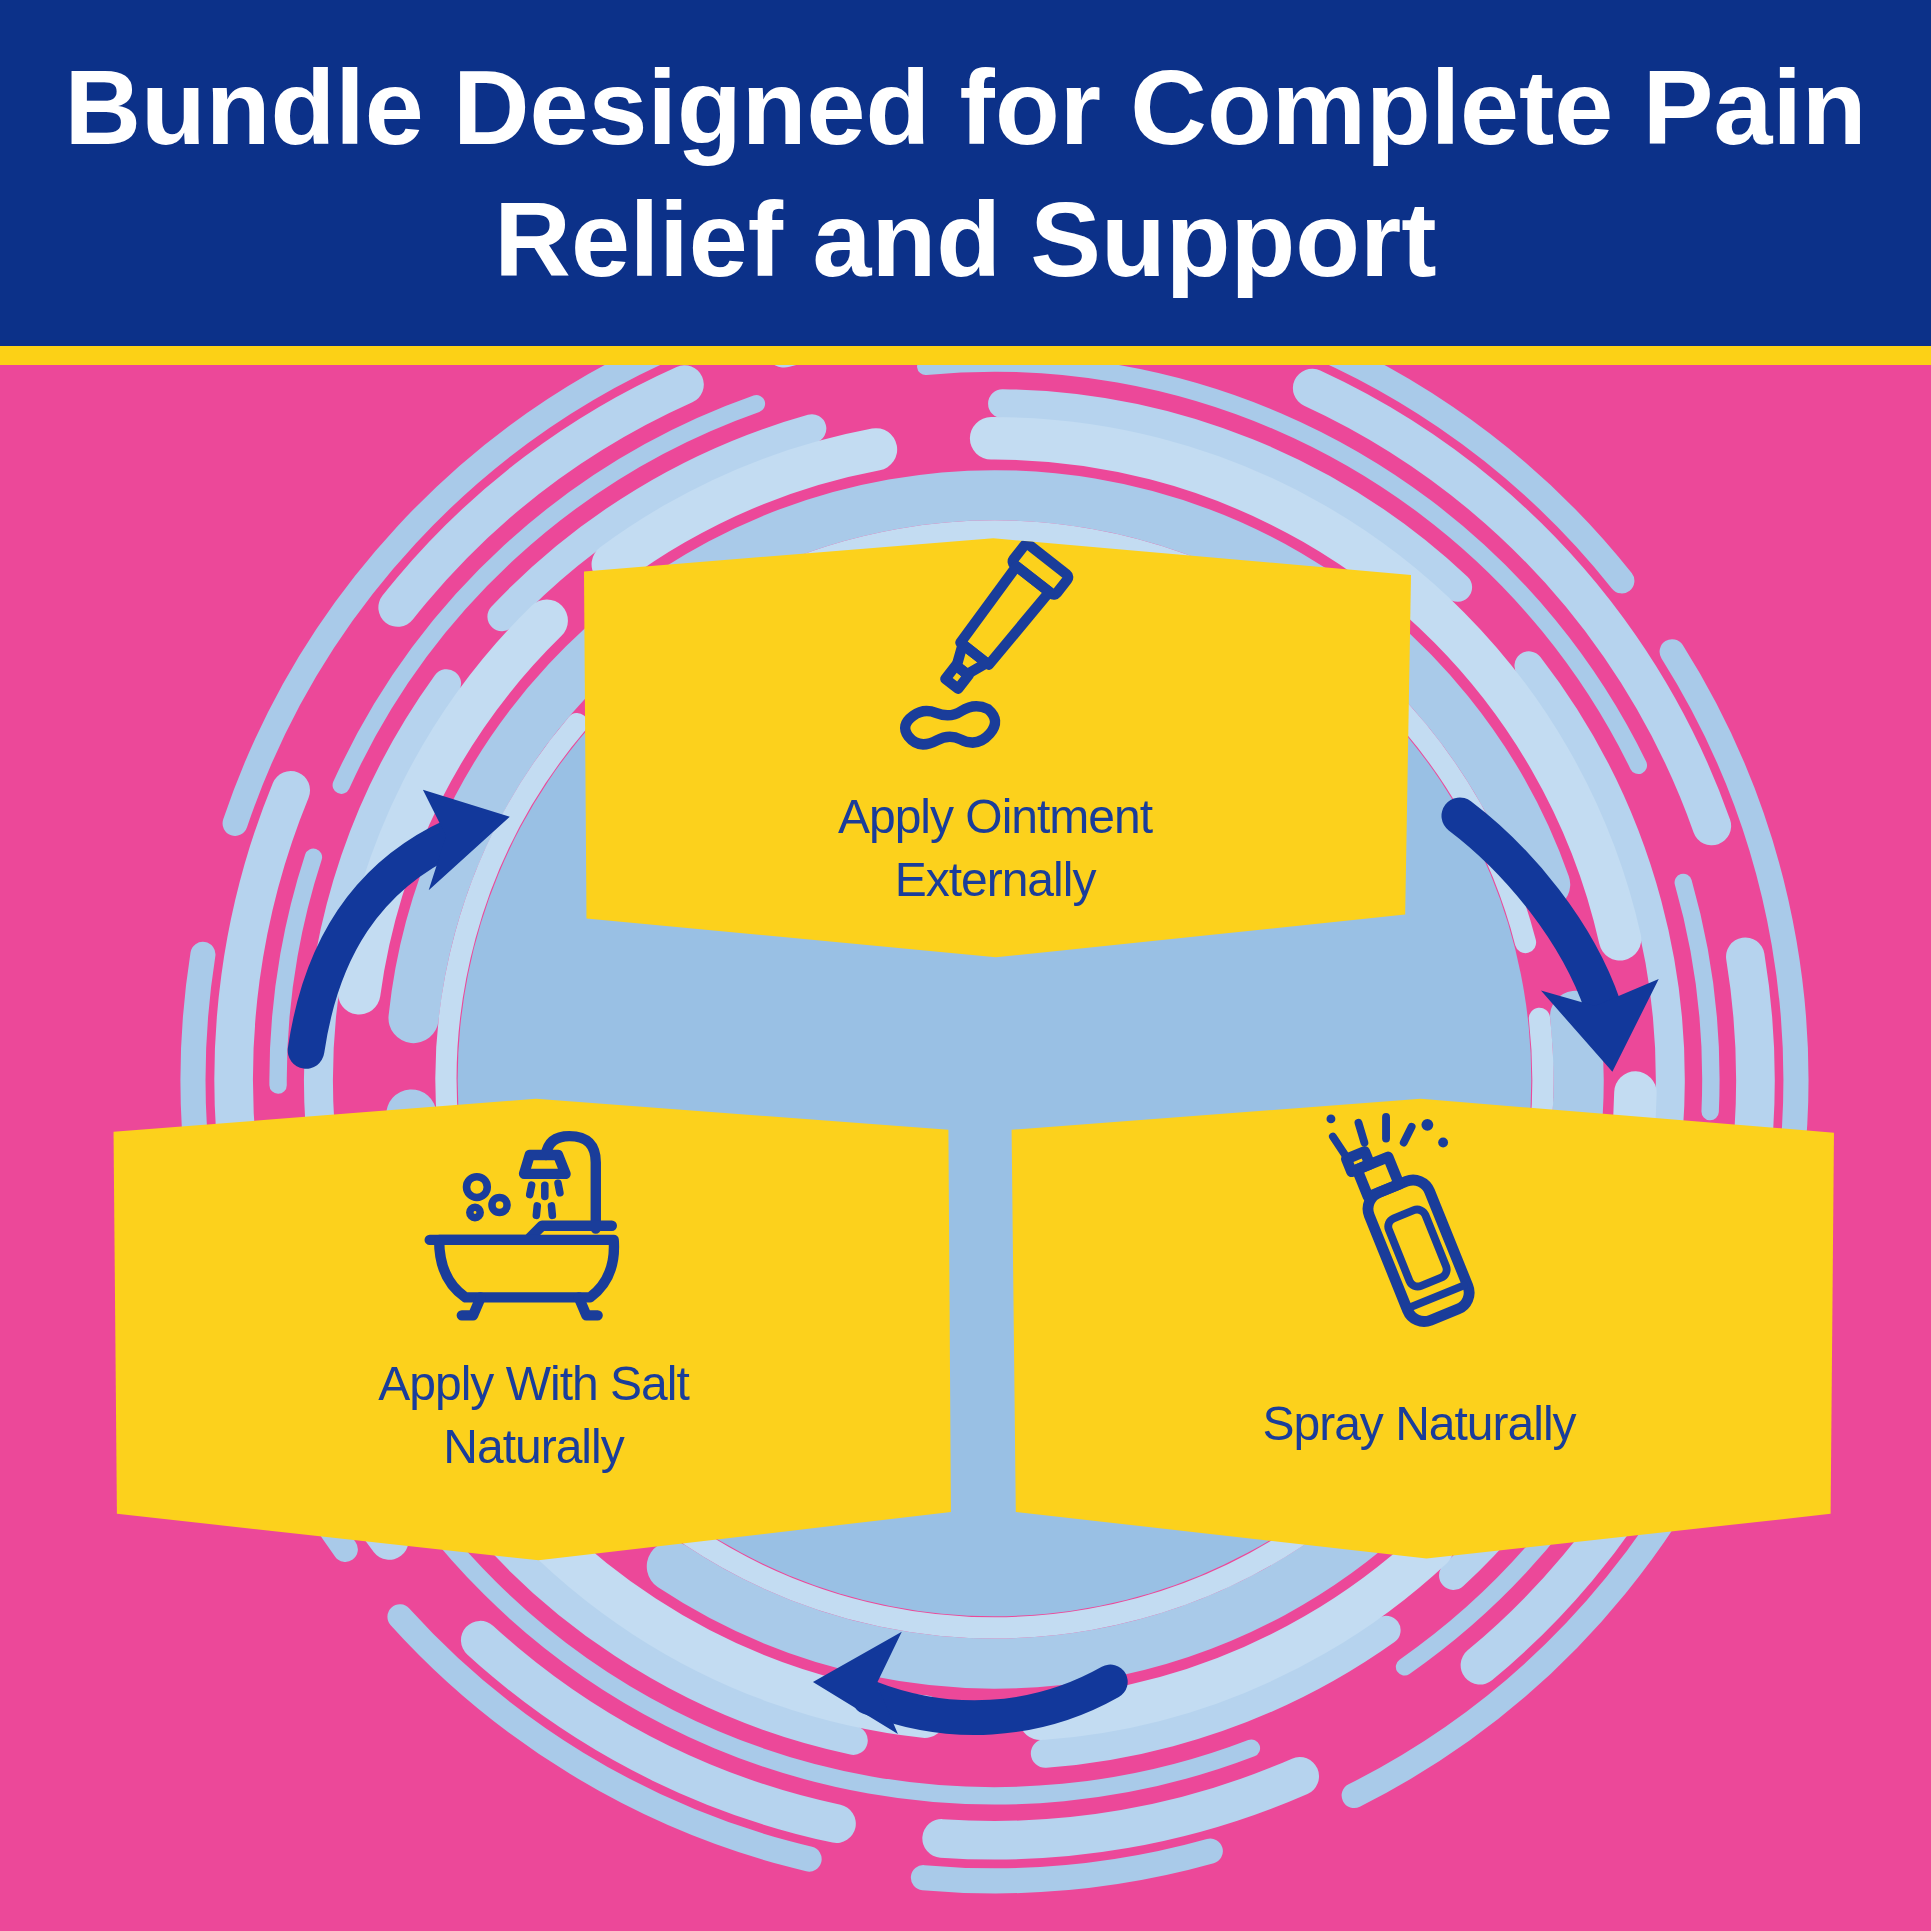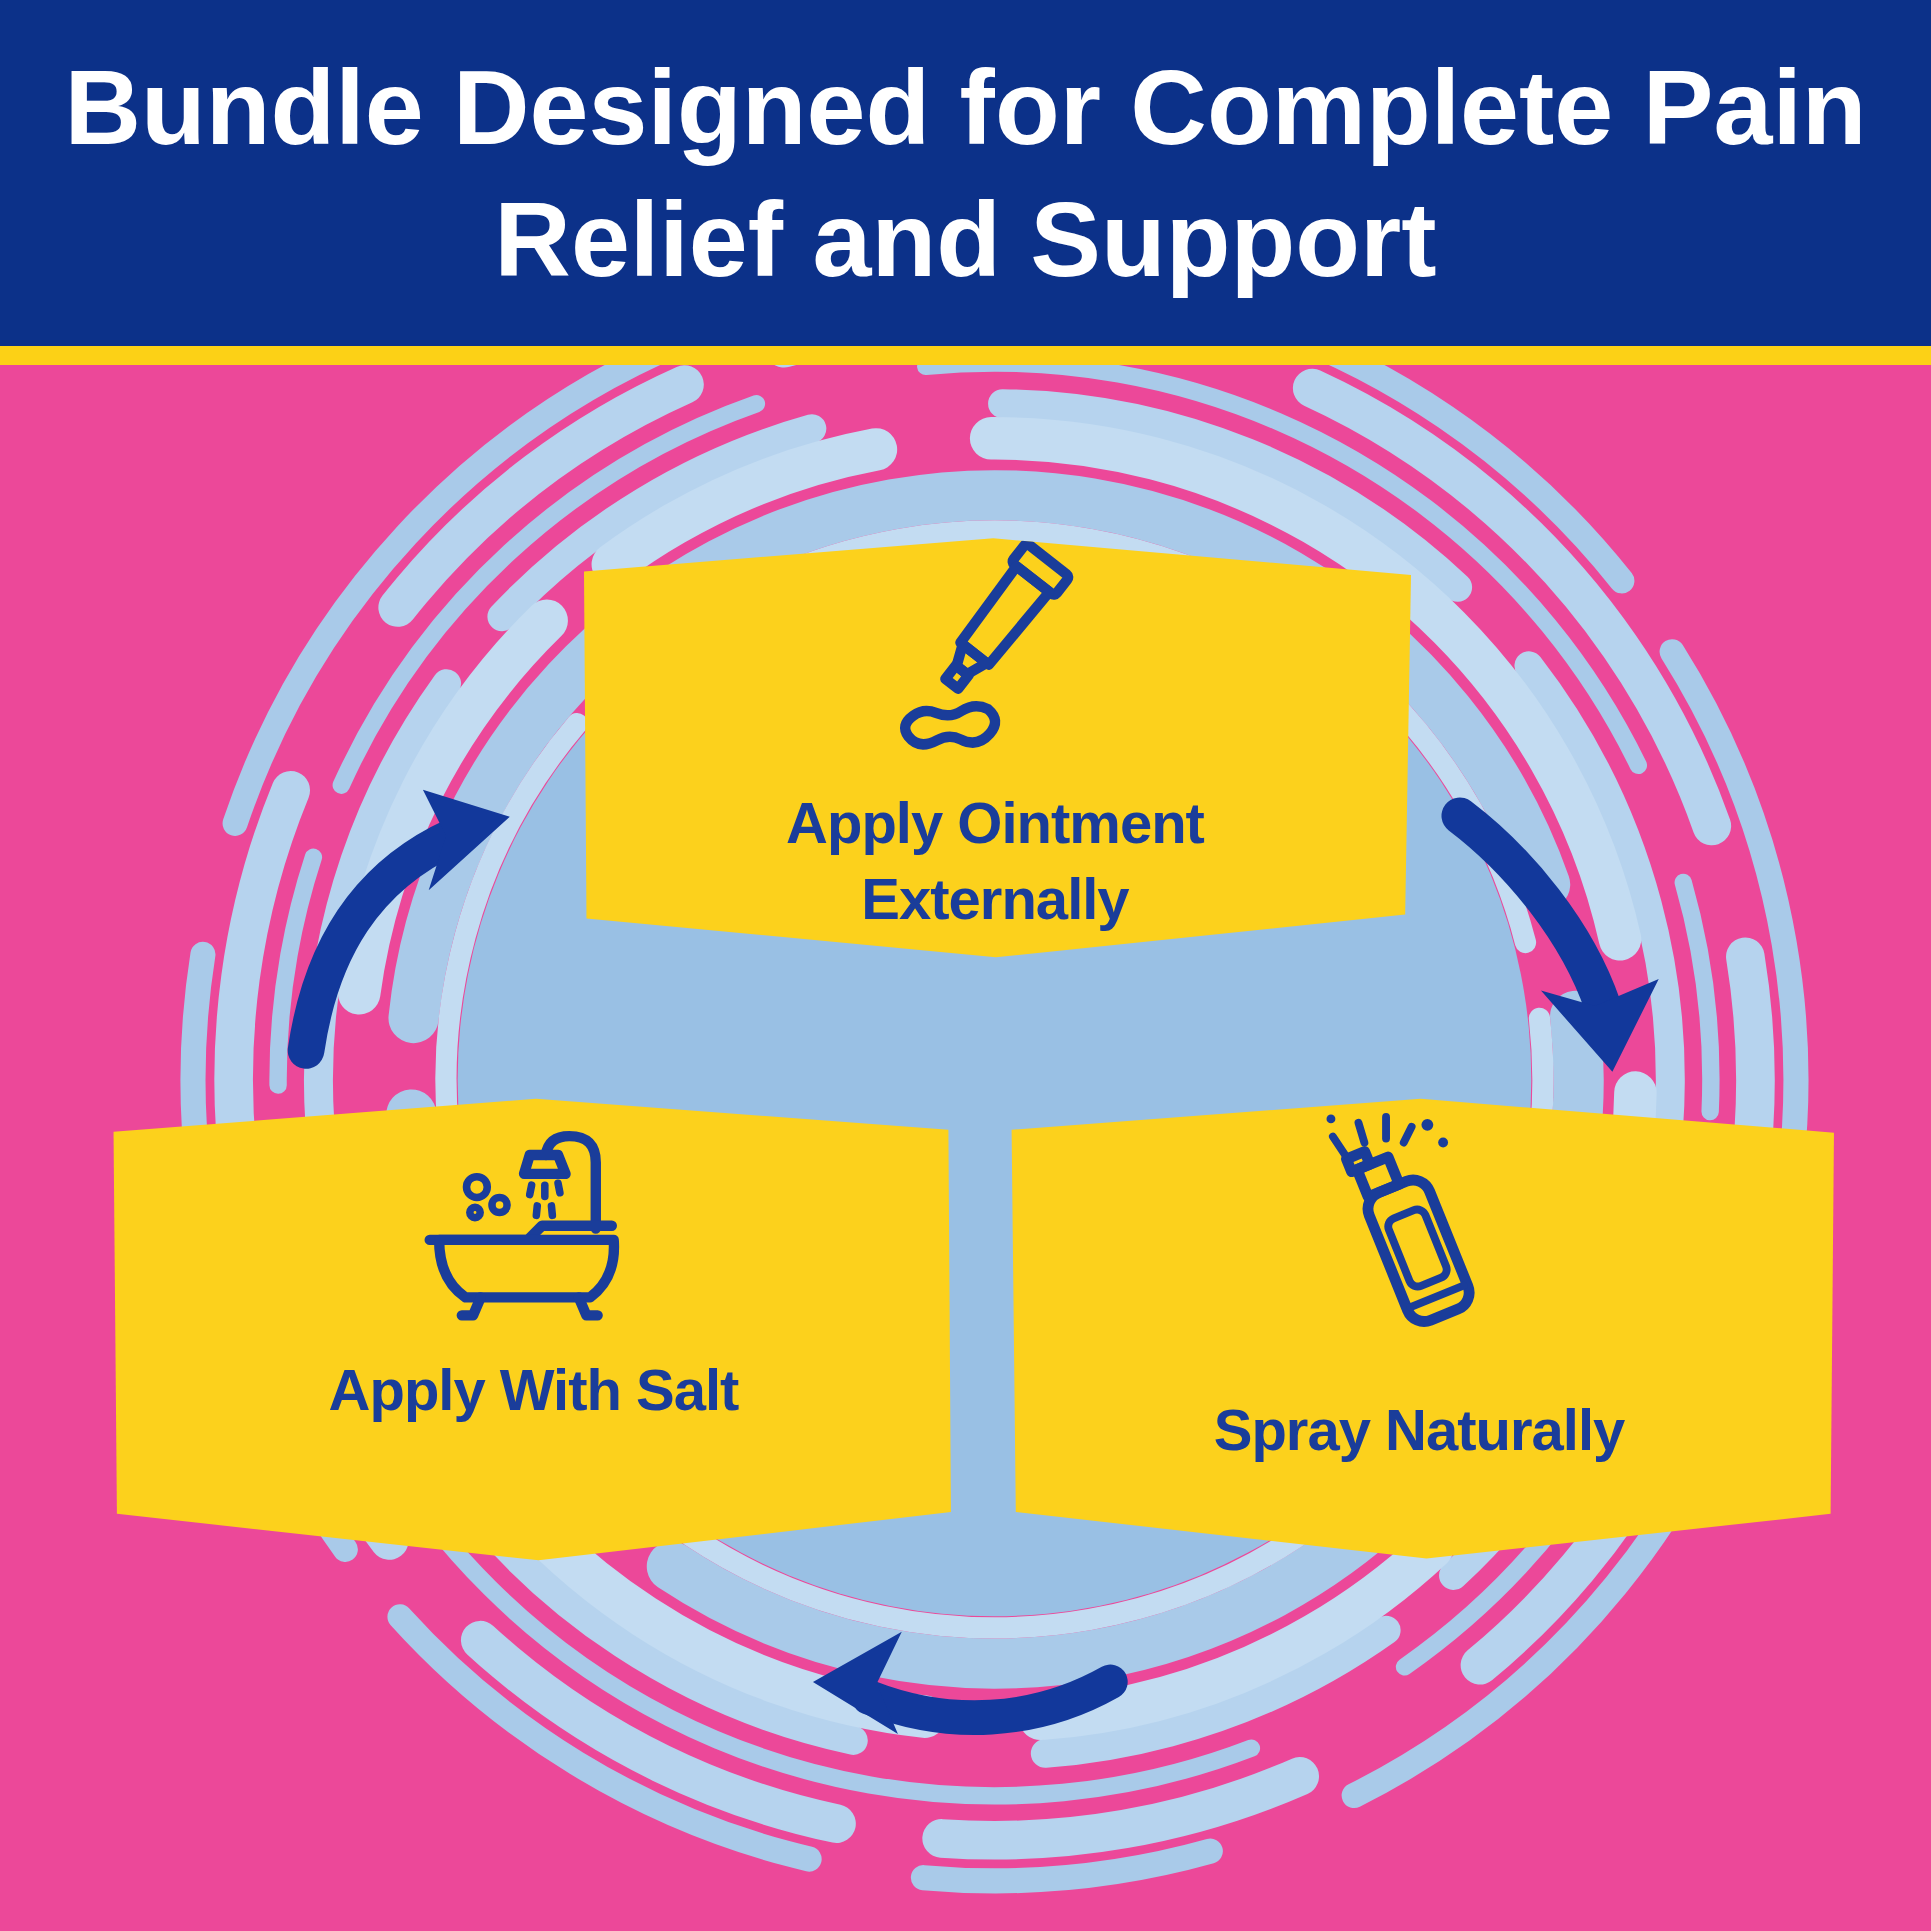--- a/index.html
+++ b/index.html
@@ -38,21 +38,21 @@
   
   .panel{position:absolute;background:var(--panel-yellow);display:flex;flex-direction:column;
          align-items:center;text-align:center;z-index:3;}
   .panel-top{left:579px;top:523px;width:832px;height:436px;
        clip-path:polygon(0.6% 11.1%,49.8% 3.5%,100% 11.9%,99.3% 89.8%,50.1% 99.6%,0.9% 90.7%);}
   .panel-bl{left:111px;top:1096px;width:845px;height:470px;
        clip-path:polygon(0.3% 7.6%,50.3% 0.6%,99.1% 7.2%,99.4% 88.5%,50.6% 98.8%,0.7% 88.9%);}
   .panel-br{left:999px;top:1096px;width:840px;height:470px;
        clip-path:polygon(1.5% 7.2%,50.2% 0.6%,99.4% 7.8%,99.0% 88.9%,50.9% 98.4%,2.0% 88.5%);}
 
-  .panel .label{font-weight:bold;color:var(--ink-blue);font-size:58px;line-height:1.32;
+  .panel .label{font-weight:normal;color:var(--ink-blue);font-size:48px;line-height:1.32;
                 letter-spacing:-1px;}
   .panel .label span{display:block;}
   .step-icon{display:block;}
   .step-icon .ink{fill:none;stroke:var(--ink-blue);stroke-width:11;stroke-linecap:round;stroke-linejoin:round;}
   .step-icon .ink-thin{fill:none;stroke:var(--ink-blue);stroke-width:8;stroke-linecap:round;stroke-linejoin:round;}
   .step-icon .ink-dot{fill:var(--ink-blue);stroke:none;}
 
   .panel-top  .step-icon{margin-top:13.5px;}
   .panel-top  .label{margin-top:21px;}
   .panel-bl   .step-icon{margin-top:25px;}
@@ -127,20 +127,21 @@
       <circle class="ink-thin" cx="60" cy="70" r="11"></circle>
       <circle class="ink-thin" cx="84" cy="89" r="8"></circle>
       <circle class="ink-thin" cx="58" cy="97" r="5.5"></circle>
       <path class="ink" d="M10,126 H114 L129,111 H203"></path>
       <path class="ink" d="M20,126 Q20,168 48,187 H180 Q208,166 205,126 Z"></path>
       <path class="ink" d="M64,187 L56,206 M56,206 H44"></path>
       <path class="ink" d="M168,187 L176,206 M176,206 H188"></path>
     </svg>
     <div class="label">
       <span>Apply With Salt</span>
+      <span>Naturally</span>
     </div>
   </div>
 
   <div class="panel panel-br">
     <svg class="step-icon" width="241" height="246" viewBox="0 0 240 250">
       <g transform="rotate(-22 120 145)">
         <rect class="ink" x="88" y="70" width="66" height="140" rx="18"></rect>
         <rect class="ink-thin" x="101" y="100" width="40" height="74" rx="9"></rect>
         <path class="ink-thin" d="M92,190 H150"></path>
         <rect class="ink" x="94" y="40" width="34" height="30"></rect>

